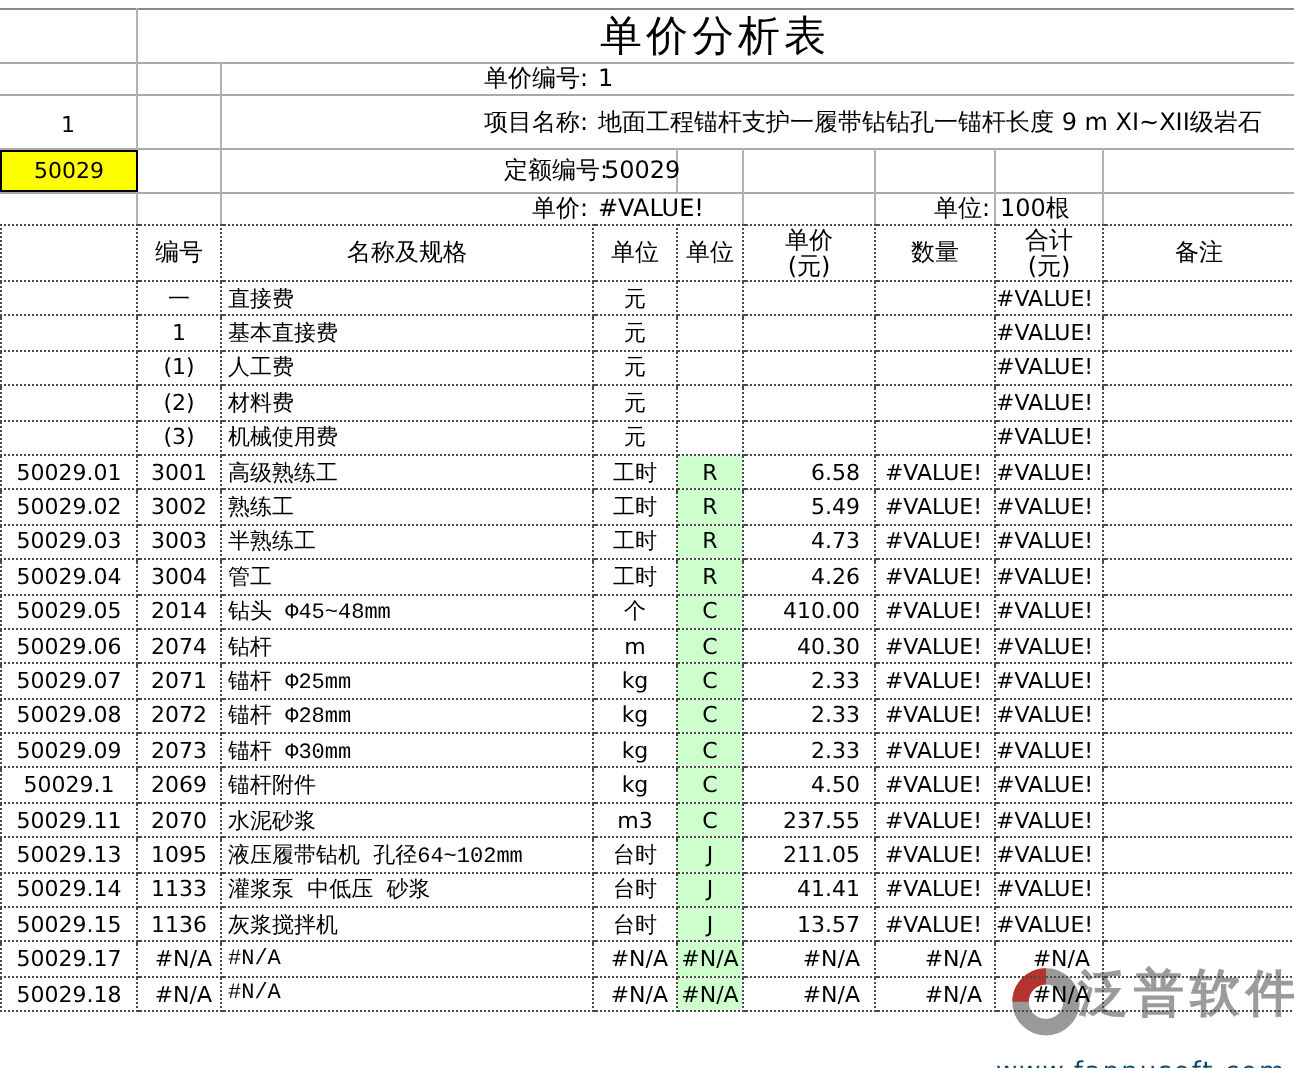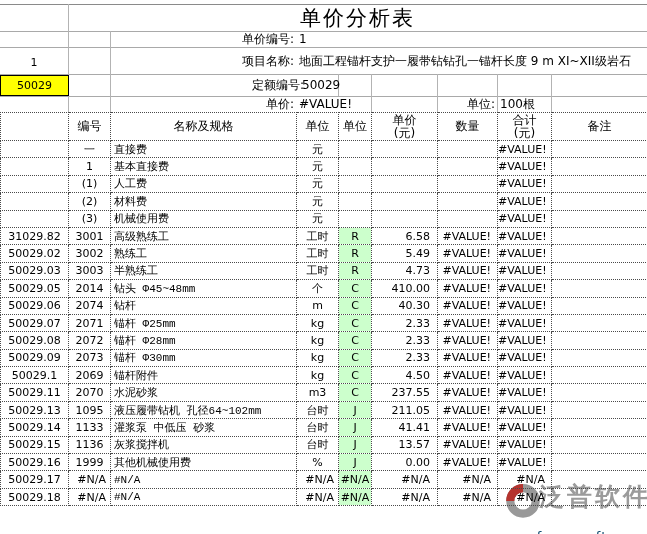--- a/index.html
+++ b/index.html
@@ -183,21 +183,21 @@
             <td class="c1">(3)</td>
             <td class="c2">机械使用费</td>
             <td class="c3">元</td>
             <td class="c4"></td>
             <td class="c5"></td>
             <td class="c6"></td>
             <td class="c7">#VALUE!</td>
             <td class="c8"></td>
           </tr>
           <tr>
-            <td class="c0">31029.82</td>
+            <td class="c0">50029.01</td>
             <td class="c1">3001</td>
             <td class="c2">高级熟练工</td>
             <td class="c3">工时</td>
             <td class="c4 green">R</td>
             <td class="c5">6.58</td>
             <td class="c6">#VALUE!</td>
             <td class="c7">#VALUE!</td>
             <td class="c8"></td>
           </tr>
           <tr>
@@ -216,20 +216,31 @@
             <td class="c1">3003</td>
             <td class="c2">半熟练工</td>
             <td class="c3">工时</td>
             <td class="c4 green">R</td>
             <td class="c5">4.73</td>
             <td class="c6">#VALUE!</td>
             <td class="c7">#VALUE!</td>
             <td class="c8"></td>
           </tr>
           <tr>
+            <td class="c0">50029.04</td>
+            <td class="c1">3004</td>
+            <td class="c2">管工</td>
+            <td class="c3">工时</td>
+            <td class="c4 green">R</td>
+            <td class="c5">4.26</td>
+            <td class="c6">#VALUE!</td>
+            <td class="c7">#VALUE!</td>
+            <td class="c8"></td>
+          </tr>
+          <tr>
             <td class="c0">50029.05</td>
             <td class="c1">2014</td>
             <td class="c2">钻头 Φ45~48mm</td>
             <td class="c3">个</td>
             <td class="c4 green">C</td>
             <td class="c5">410.00</td>
             <td class="c6">#VALUE!</td>
             <td class="c7">#VALUE!</td>
             <td class="c8"></td>
           </tr>
@@ -321,31 +332,20 @@
             <td class="c7">#VALUE!</td>
             <td class="c8"></td>
           </tr>
           <tr>
             <td class="c0">50029.15</td>
             <td class="c1">1136</td>
             <td class="c2">灰浆搅拌机</td>
             <td class="c3">台时</td>
             <td class="c4 green">J</td>
             <td class="c5">13.57</td>
-            <td class="c6">#VALUE!</td>
-            <td class="c7">#VALUE!</td>
-            <td class="c8"></td>
-          </tr>
-          <tr>
-            <td class="c0">50029.16</td>
-            <td class="c1">1999</td>
-            <td class="c2">其他机械使用费</td>
-            <td class="c3">%</td>
-            <td class="c4 green">J</td>
-            <td class="c5">0.00</td>
             <td class="c6">#VALUE!</td>
             <td class="c7">#VALUE!</td>
             <td class="c8"></td>
           </tr>
           <tr class="na">
             <td class="c0">50029.17</td>
             <td class="c1">#N/A</td>
             <td class="c2">#N/A</td>
             <td class="c3">#N/A</td>
             <td class="c4 green">#N/A</td>

